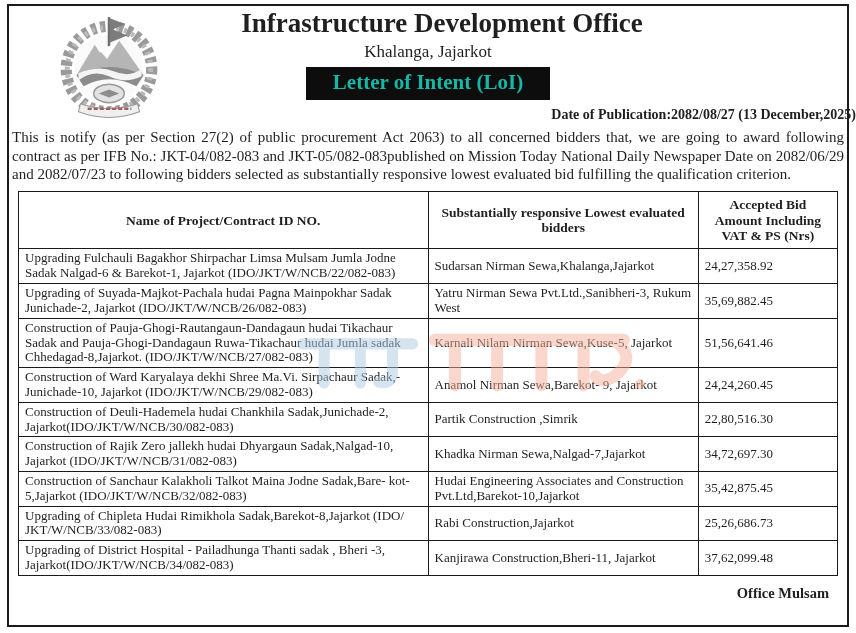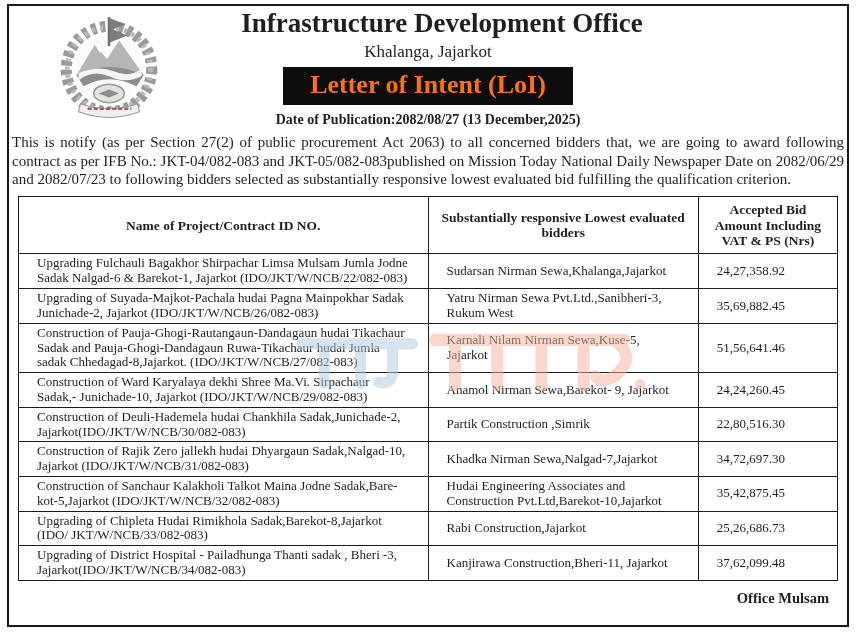--- a/index.html
+++ b/index.html
@@ -12,38 +12,38 @@
     position:absolute;left:7px;top:4px;right:7px;bottom:6px;
     border:2px solid #1a1a1a;pointer-events:none;
   }
   
   .header{position:relative;text-align:center;padding-top:9px;}
   .emblem{position:absolute;left:52px;top:12px;width:114px;height:108px;}
   .title{font-size:27px;font-weight:bold;line-height:1.1;padding-left:28px;}
   .subtitle{font-size:17px;margin-top:3px;}
   .banner-wrap{margin-top:5px;}
   .banner{
-    display:inline-block;background:#0d0d0d;color:#f97316;
-    font-size:26px;font-weight:bold;padding:3px 27px 5px 27px;
+    display:inline-block;background:#0d0d0d;color:#14b8a6;
+    font-size:21px;font-weight:bold;padding:3px 27px 5px 27px;
   }
-  .publication{font-size:14px;font-weight:bold;margin-top:7px;}
+  .publication{font-size:14px;font-weight:bold;margin-top:7px;text-align:right;}
   
   .intro{
     margin:5px 12px 0 12px;font-size:15px;line-height:1.26;
     text-align:justify;
   }
   
   .loi-table{
     position:relative;z-index:1;
     margin:7px 18px 0 18px;width:820px;border-collapse:collapse;
     background:transparent;
   }
   .loi-table th,.loi-table td{
     border:1.6px solid #1a1a1a;font-size:13px;line-height:1.14;
-    padding:2px 18px;vertical-align:middle;background:transparent;
+    padding:2px 6px;vertical-align:middle;background:transparent;
   }
   .loi-table th{
     font-size:13.5px;font-weight:bold;text-align:center;padding:5px 8px;
   }
   .col-project{width:50%;}
   .col-bidder{width:33%;}
   .col-amount{width:17%;}
   
   .footer{
     text-align:right;font-weight:bold;font-size:14.5px;

